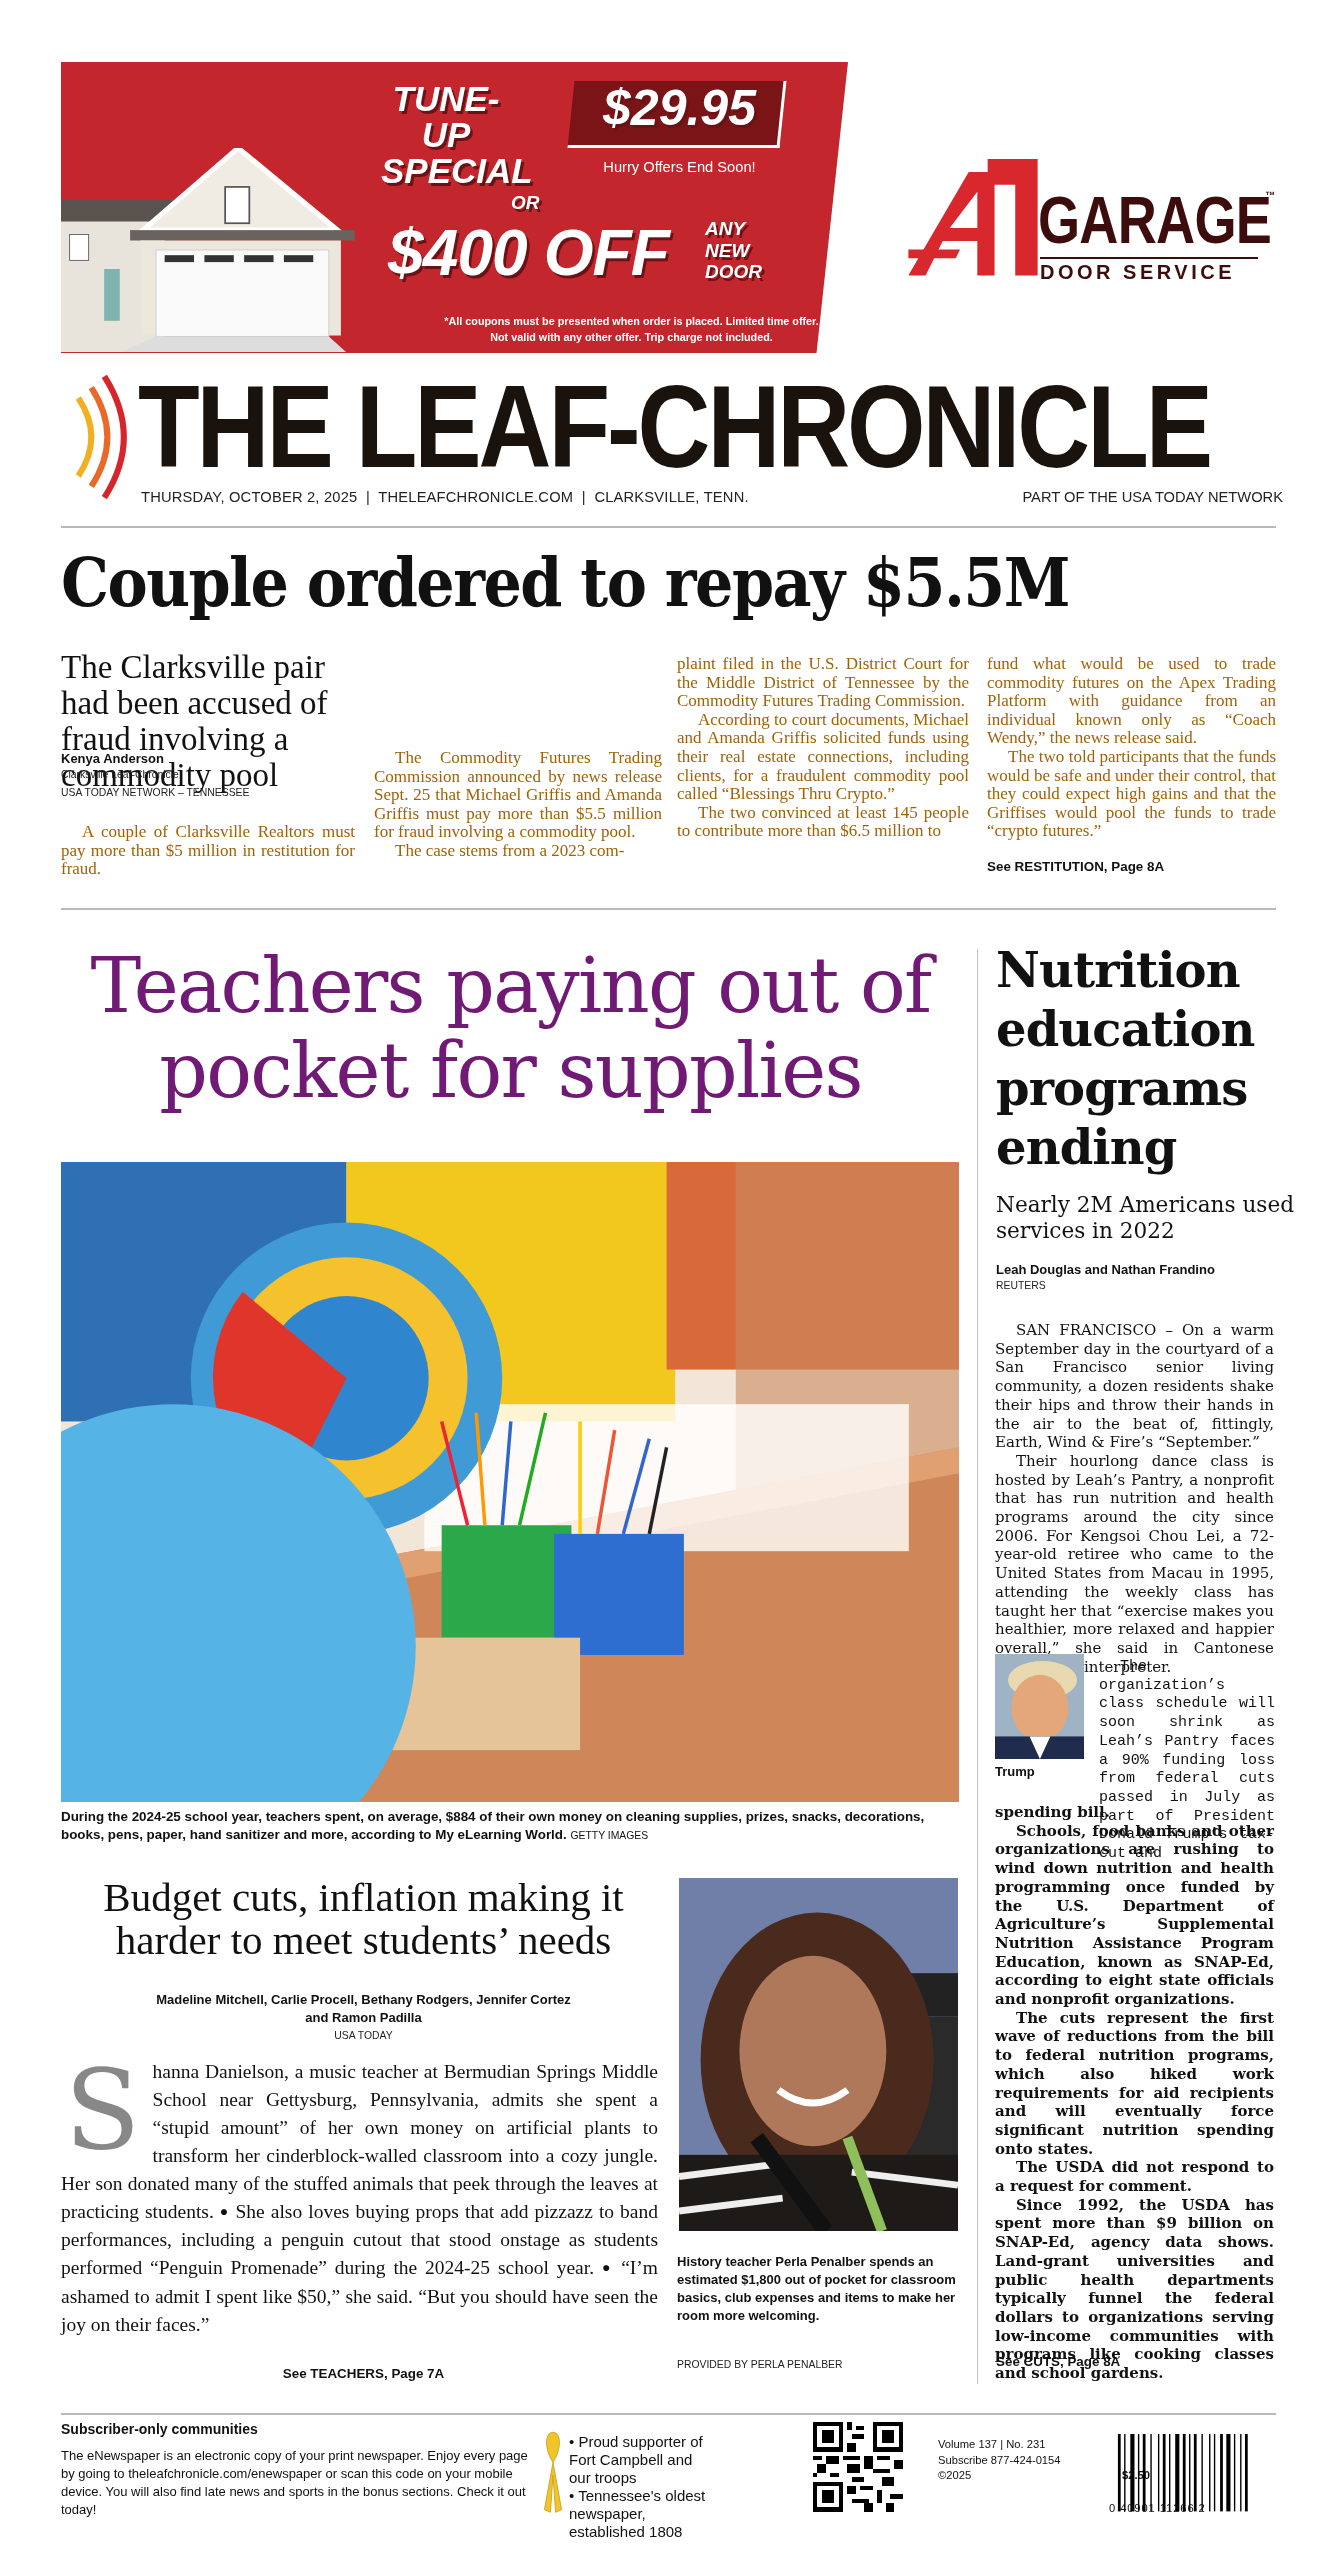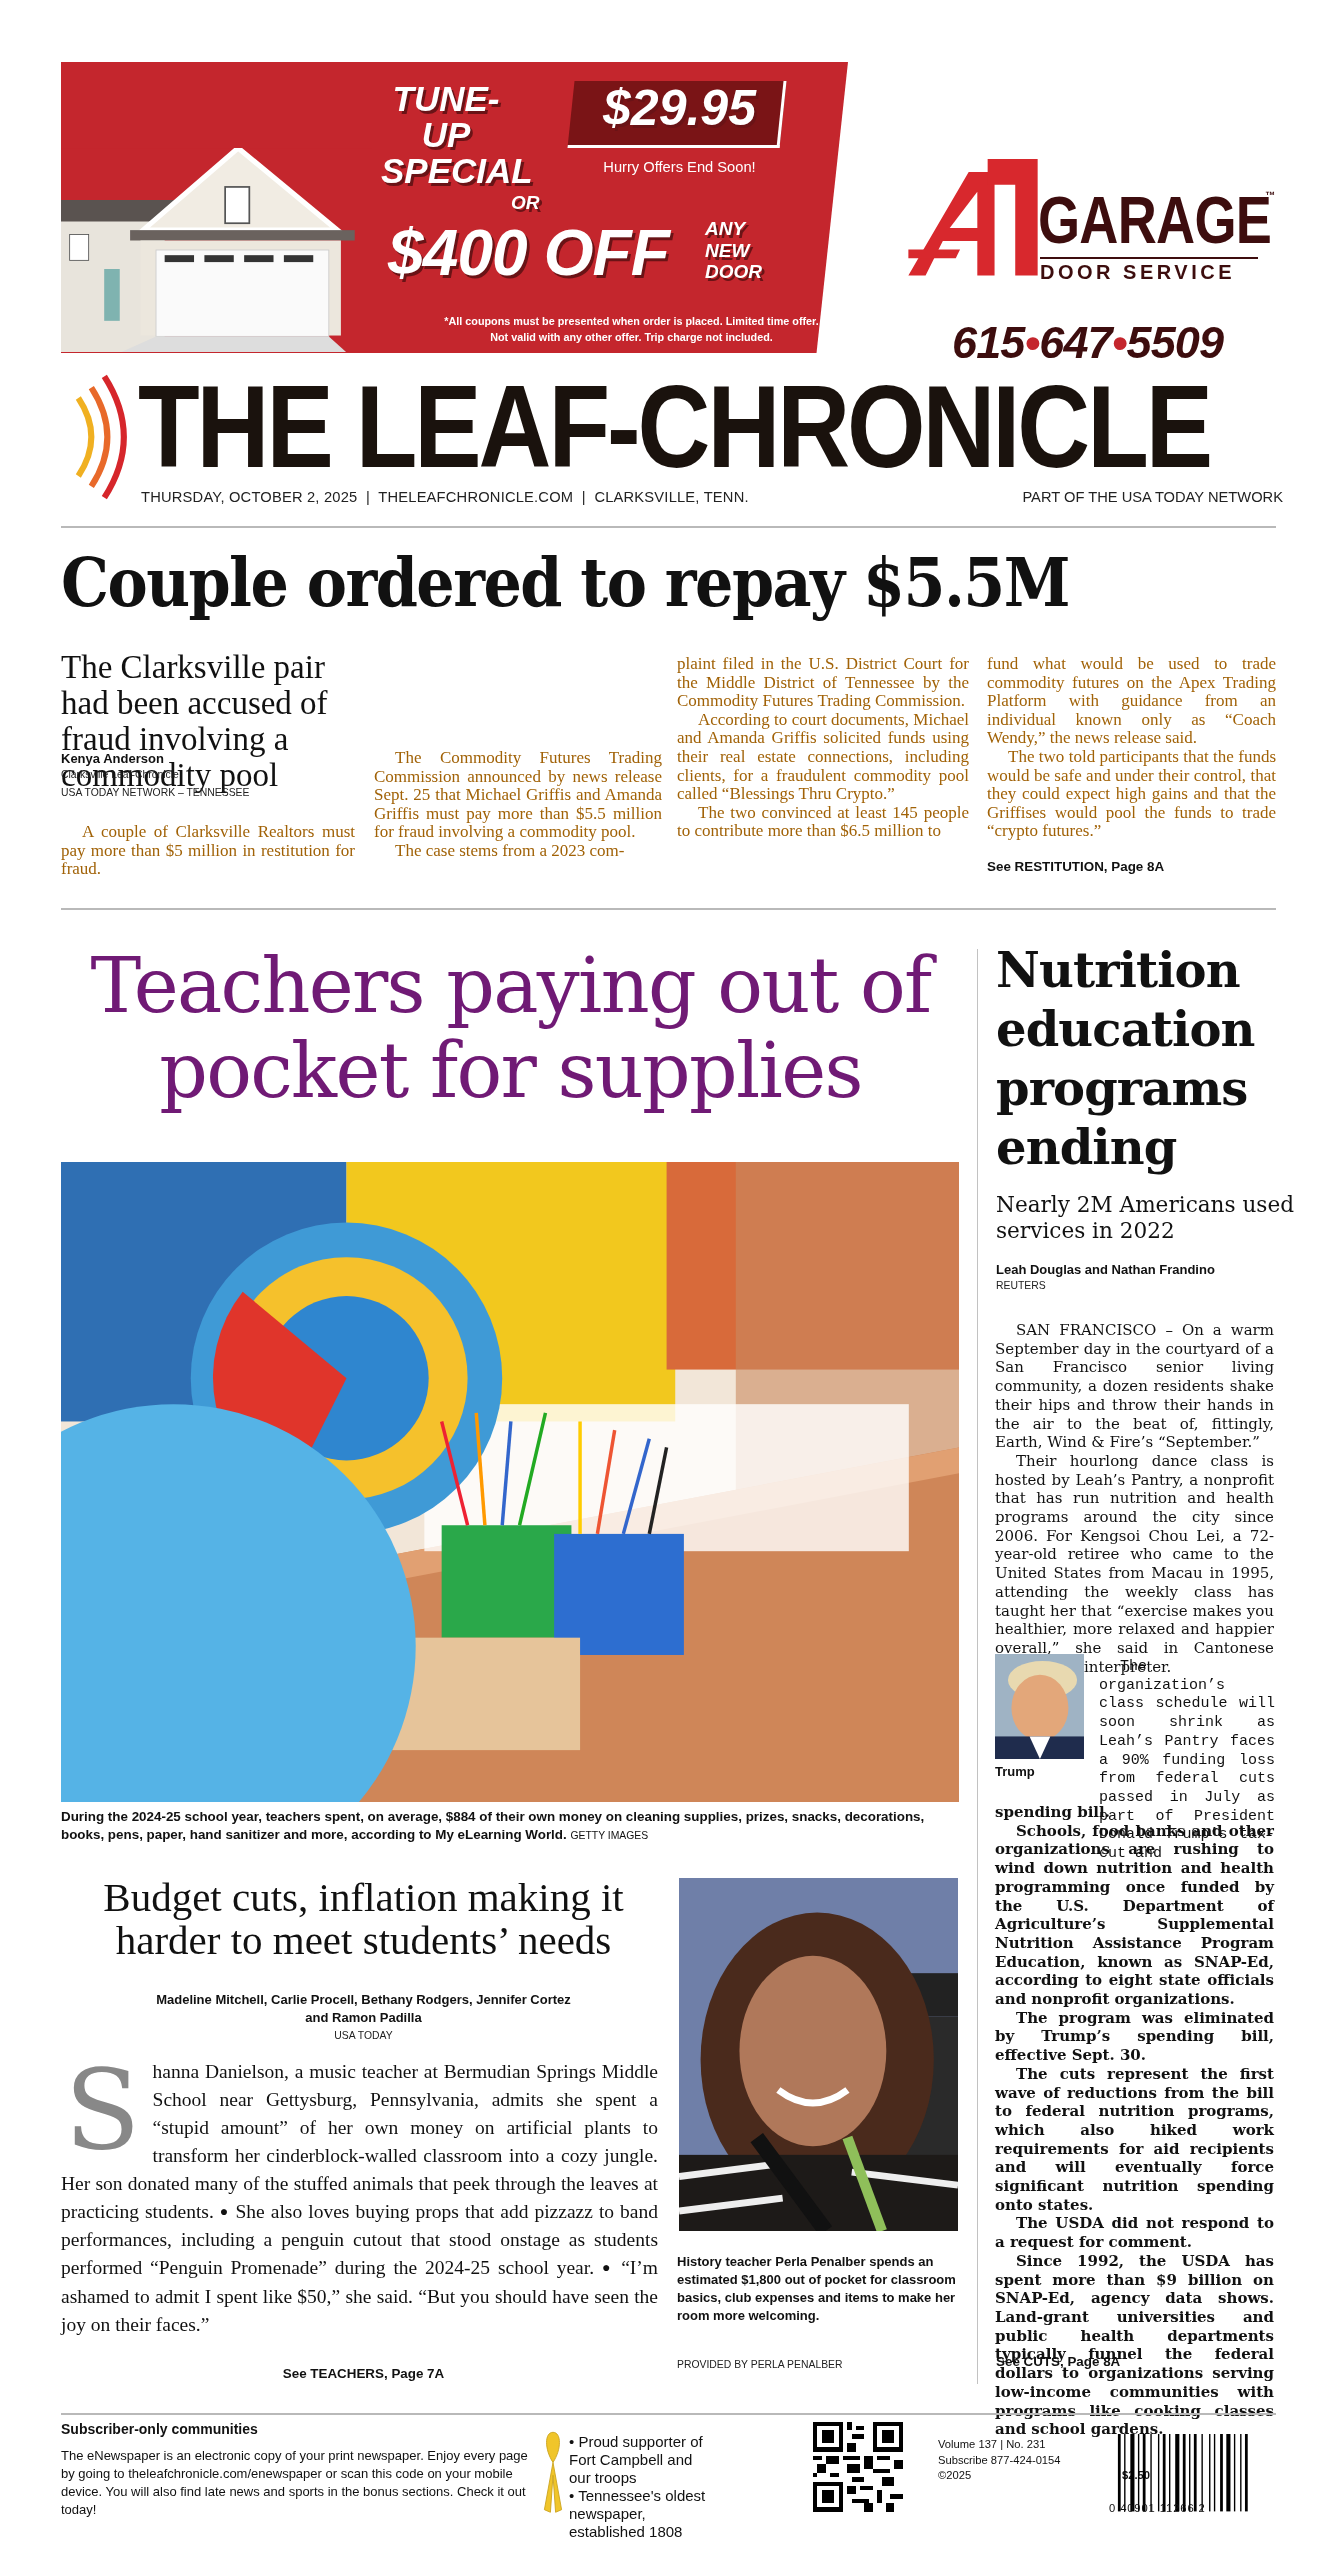--- a/index.html
+++ b/index.html
@@ -139,23 +139,20 @@
   <svg id="logo-a1" viewBox="0 0 150 145">
     <polygon points="0,135 70,15 100,15 100,135 80,135 80,95 40,95 20,135" fill="#d8282d"></polygon>
     <polygon points="48,80 80,80 80,38" fill="#fff"></polygon>
     <polygon points="92,0 150,0 150,135 124,135 124,30 92,30" fill="#d8282d"></polygon>
     <polygon points="0,105 60,105 55,115 0,115" fill="#d8282d"></polygon>
   </svg>
   <div id="logo-garage">GARAGE</div>
   <div id="logo-tm">™</div>
   <div id="logo-rule"></div>
   <div id="logo-door">DOOR SERVICE</div>
-  <div id="ad-phone">
-    <span>615</span><span class="dot">•</span><span>647</span><span class="dot">•</span><span>5509</span>
-  </div>
 </div>
 
 <svg id="mast-arcs" class="abs" viewBox="0 0 90 150">
   <path d="M50,5 Q95,75 50,145" stroke="#d6262b" stroke-width="7" fill="none"></path>
   <path d="M35,18 Q72,75 35,132" stroke="#e8692a" stroke-width="7" fill="none"></path>
   <path d="M20,30 Q50,75 20,120" stroke="#f0b021" stroke-width="7" fill="none"></path>
 </svg>
 <div id="mast-title" class="abs">THE LEAF-CHRONICLE</div>
 <div id="mast-dateline" class="abs" style="white-space:pre;">THURSDAY, OCTOBER 2, 2025  |  THELEAFCHRONICLE.COM  |  CLARKSVILLE, TENN.</div>
 <div id="mast-network" class="abs">PART OF THE USA TODAY NETWORK</div>
@@ -275,21 +272,20 @@
   <rect x="0" y="95" width="103" height="26" fill="#1f2c4d"></rect>
   <polygon points="40,95 64,95 52,121" fill="#fff"></polygon>
 </svg>
 <div id="trump-label" class="abs">Trump</div>
 <div id="nut-body2" class="abs dser">
   <p>The organization’s class schedule will soon shrink as Leah’s Pantry faces a 90% funding loss from federal cuts passed in July as part of President Donald Trump’s tax-cut and</p>
 </div>
 <div id="nut-body3" class="abs dser">
   <p style="text-indent:0">spending bill.</p>
   <p>Schools, food banks and other organizations are rushing to wind down nutrition and health programming once funded by the U.S. Department of Agriculture’s Supplemental Nutrition Assistance Program Education, known as SNAP-Ed, according to eight state officials and nonprofit organizations.</p>
-  <p>The program was eliminated by Trump’s spending bill, effective Sept. 30.</p>
   <p>The cuts represent the first wave of reductions from the bill to federal nutrition programs, which also hiked work requirements for aid recipients and will eventually force significant nutrition spending onto states.</p>
   <p>The USDA did not respond to a request for comment.</p>
   <p>Since 1992, the USDA has spent more than $9 billion on SNAP-Ed, agency data shows. Land-grant universities and public health departments typically funnel the federal dollars to organizations serving low-income communities with programs like cooking classes and school gardens.</p>
 </div>
 <div id="nut-see" class="abs see">See CUTS, Page 8A</div>
 
 <div id="foot-rule" class="rule"></div>
 <div id="sub-title" class="abs">Subscriber-only communities</div>
 <div id="sub-text" class="abs">The eNewspaper is an electronic copy of your print newspaper. Enjoy every page by going to theleafchronicle.com/enewspaper or scan this code on your mobile device. You will also find late news and sports in the bonus sections. Check it out today!</div>
 <svg id="ribbon" class="abs" viewBox="0 0 30 100">

